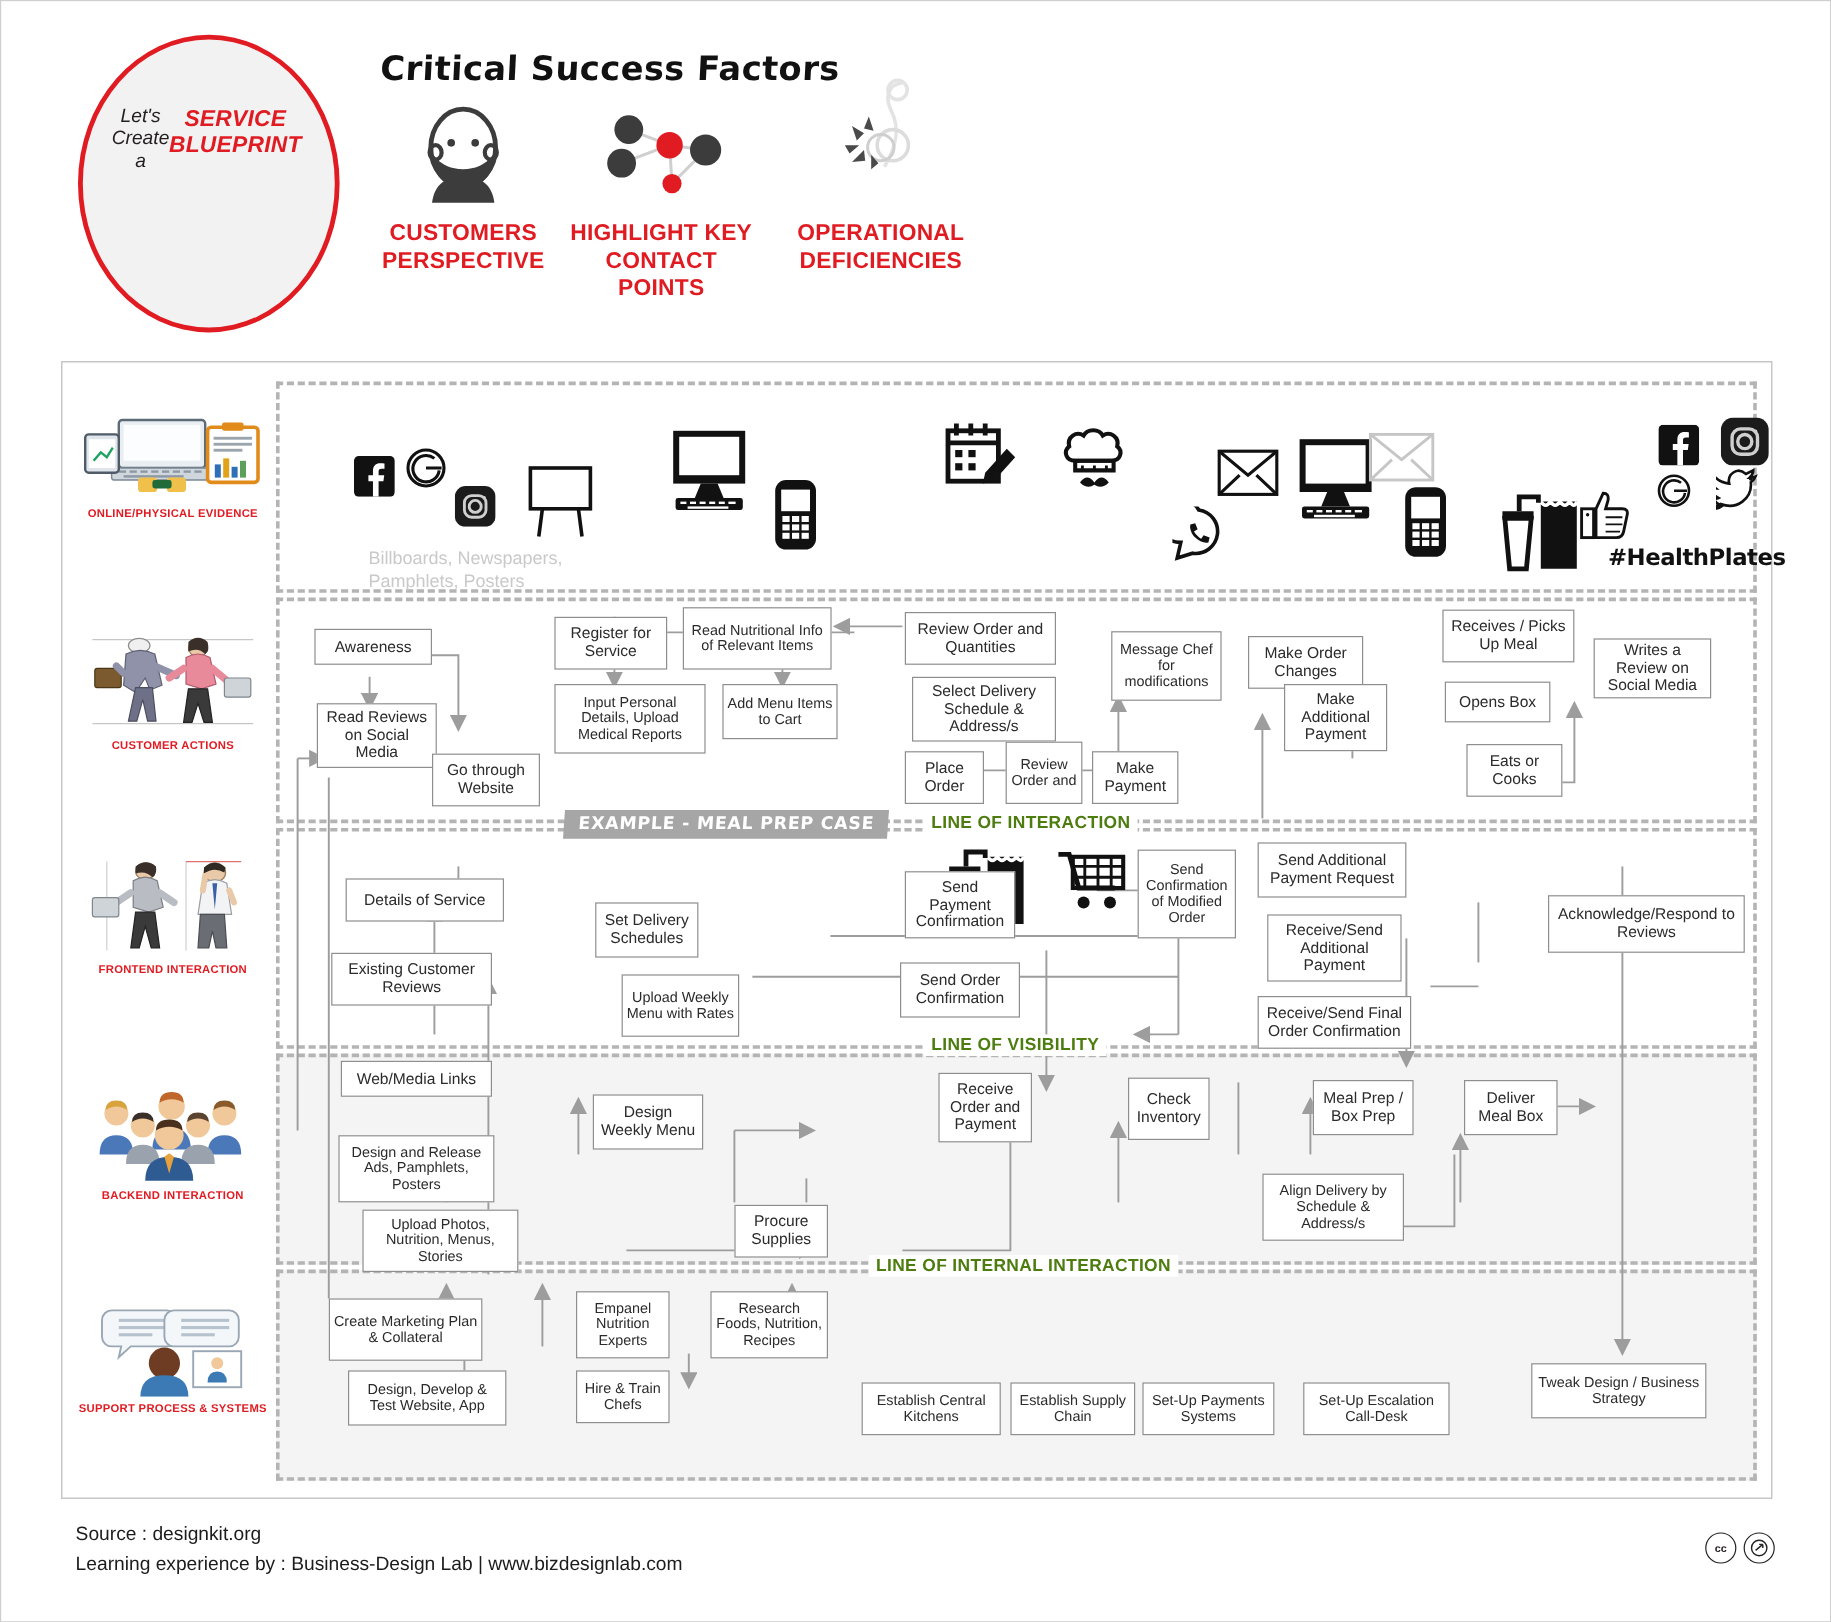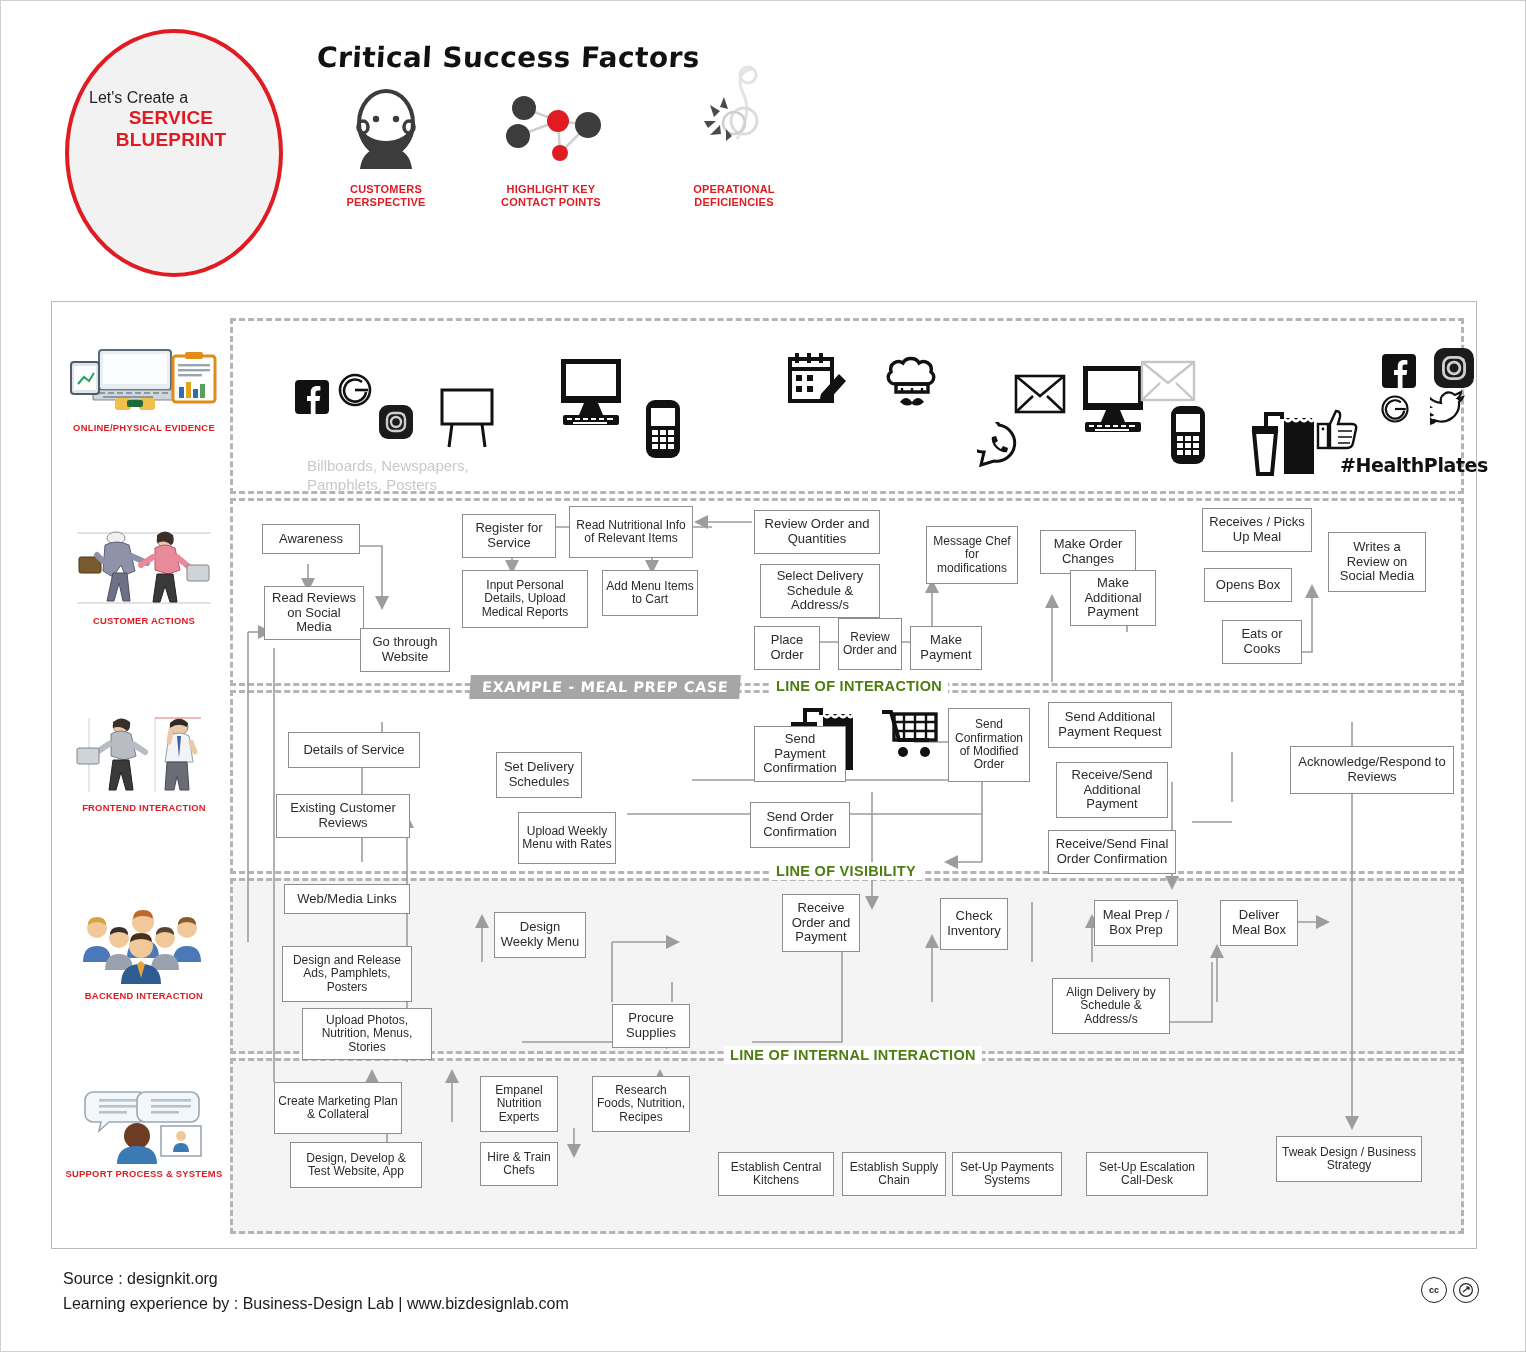--- a/index.html
+++ b/index.html
@@ -6,36 +6,36 @@
   body{
     width:1526px;height:1352px;position:relative;overflow:hidden;
     font-family:"Liberation Sans", sans-serif;color:#231f20;
   }
   .page{position:absolute;inset:0;background:#fff;border:1px solid #cfcfcf;box-sizing:border-box;}
 
   
   .circle-badge{
     position:absolute;left:64px;top:28px;width:218px;height:248px;
     border:4px solid #e01b22;border-radius:50%;background:#f2f2f2;
-    box-sizing:border-box;display:flex;flex-direction:column;align-items:center;
-    justify-content:flex-start;padding:56px 26px 18px;text-align:center;
+    box-sizing:border-box;display:flex;flex-direction:row;align-items:center;
+    justify-content:flex-start;padding:56px 26px 18px;text-align:center;font-style:italic;
   }
   .circle-badge .l1{font-size:16px;color:#231f20;line-height:1.15;align-self:flex-start;margin-left:-6px;}
   .circle-badge .l2{font-size:19px;font-weight:bold;color:#e01b22;letter-spacing:.2px;line-height:1.15;align-self:flex-start;margin-left:-6px;}
   .circle-badge .desc{margin-top:16px;font-size:8.6px;line-height:1.5;color:#3a3a3a;}
 
   .csf-title{
     position:absolute;left:316px;top:40px;font-size:28px;font-weight:bold;
     letter-spacing:.4px;color:#111;
     font-family:"DejaVu Sans", sans-serif; transform:skewX(-3deg);
   }
 
   .csf-item{position:absolute;text-align:center;}
   .csf-item .cap{
-    color:#e01b22;font-weight:bold;font-size:11px;line-height:1.22;letter-spacing:.2px;
+    color:#e01b22;font-weight:bold;font-size:19px;line-height:1.22;letter-spacing:.2px;
   }
   .csf-ico{height:92px;display:flex;align-items:flex-end;justify-content:center;margin-bottom:10px;}
 
   
   .frame{
     position:absolute;left:50px;top:300px;width:1426px;height:948px;
     border:1px solid #b9b9b9;background:#fff;box-sizing:border-box;
   }
   .canvas{position:absolute;left:0;top:0;width:1426px;height:948px;}
 
@@ -611,21 +611,21 @@
     <div class="node" style="left:708px;top:262px;width:120px;height:54px;">Select Delivery Schedule &amp; Address/s</div>
     <div class="node" style="left:702px;top:324px;width:66px;height:44px;">Place Order</div>
     <div class="node small" style="left:786px;top:316px;width:64px;height:52px;overflow:hidden;">Review Order and</div>
     <div class="node" style="left:858px;top:324px;width:72px;height:44px;">Make Payment</div>
     <div class="node small" style="left:874px;top:224px;width:92px;height:58px;">Message Chef for modifications</div>
     <div class="node" style="left:988px;top:228px;width:96px;height:44px;">Make Order Changes</div>
     <div class="node" style="left:1018px;top:268px;width:86px;height:56px;">Make Additional Payment</div>
     <div class="node" style="left:1150px;top:206px;width:110px;height:44px;">Receives / Picks Up Meal</div>
     <div class="node" style="left:1152px;top:266px;width:88px;height:34px;">Opens Box</div>
     <div class="node" style="left:1170px;top:318px;width:80px;height:44px;">Eats or Cooks</div>
-    <div class="node" style="left:1276px;top:230px;width:98px;height:60px;">Writes a Review on Social Media</div>
+    <div class="node" style="left:1276px;top:230px;width:98px;height:50px;">Writes a Review on Social Media</div>
 
     <div class="node" style="left:236px;top:430px;width:132px;height:36px;">Details of Service</div>
     <div class="node" style="left:224px;top:492px;width:134px;height:44px;">Existing Customer Reviews</div>
     <div class="node" style="left:444px;top:450px;width:86px;height:46px;">Set Delivery Schedules</div>
     <div class="node small" style="left:466px;top:510px;width:98px;height:52px;">Upload Weekly Menu with Rates</div>
     <div class="node" style="left:702px;top:424px;width:92px;height:56px;">Send Payment Confirmation</div>
     <div class="node" style="left:698px;top:500px;width:100px;height:46px;">Send Order Confirmation</div>
     <div class="node small" style="left:896px;top:406px;width:82px;height:74px;">Send Confirmation of Modified Order</div>
     <div class="node" style="left:996px;top:400px;width:124px;height:46px;">Send Additional Payment Request</div>
     <div class="node" style="left:1004px;top:460px;width:112px;height:56px;">Receive/Send Additional Payment</div>

